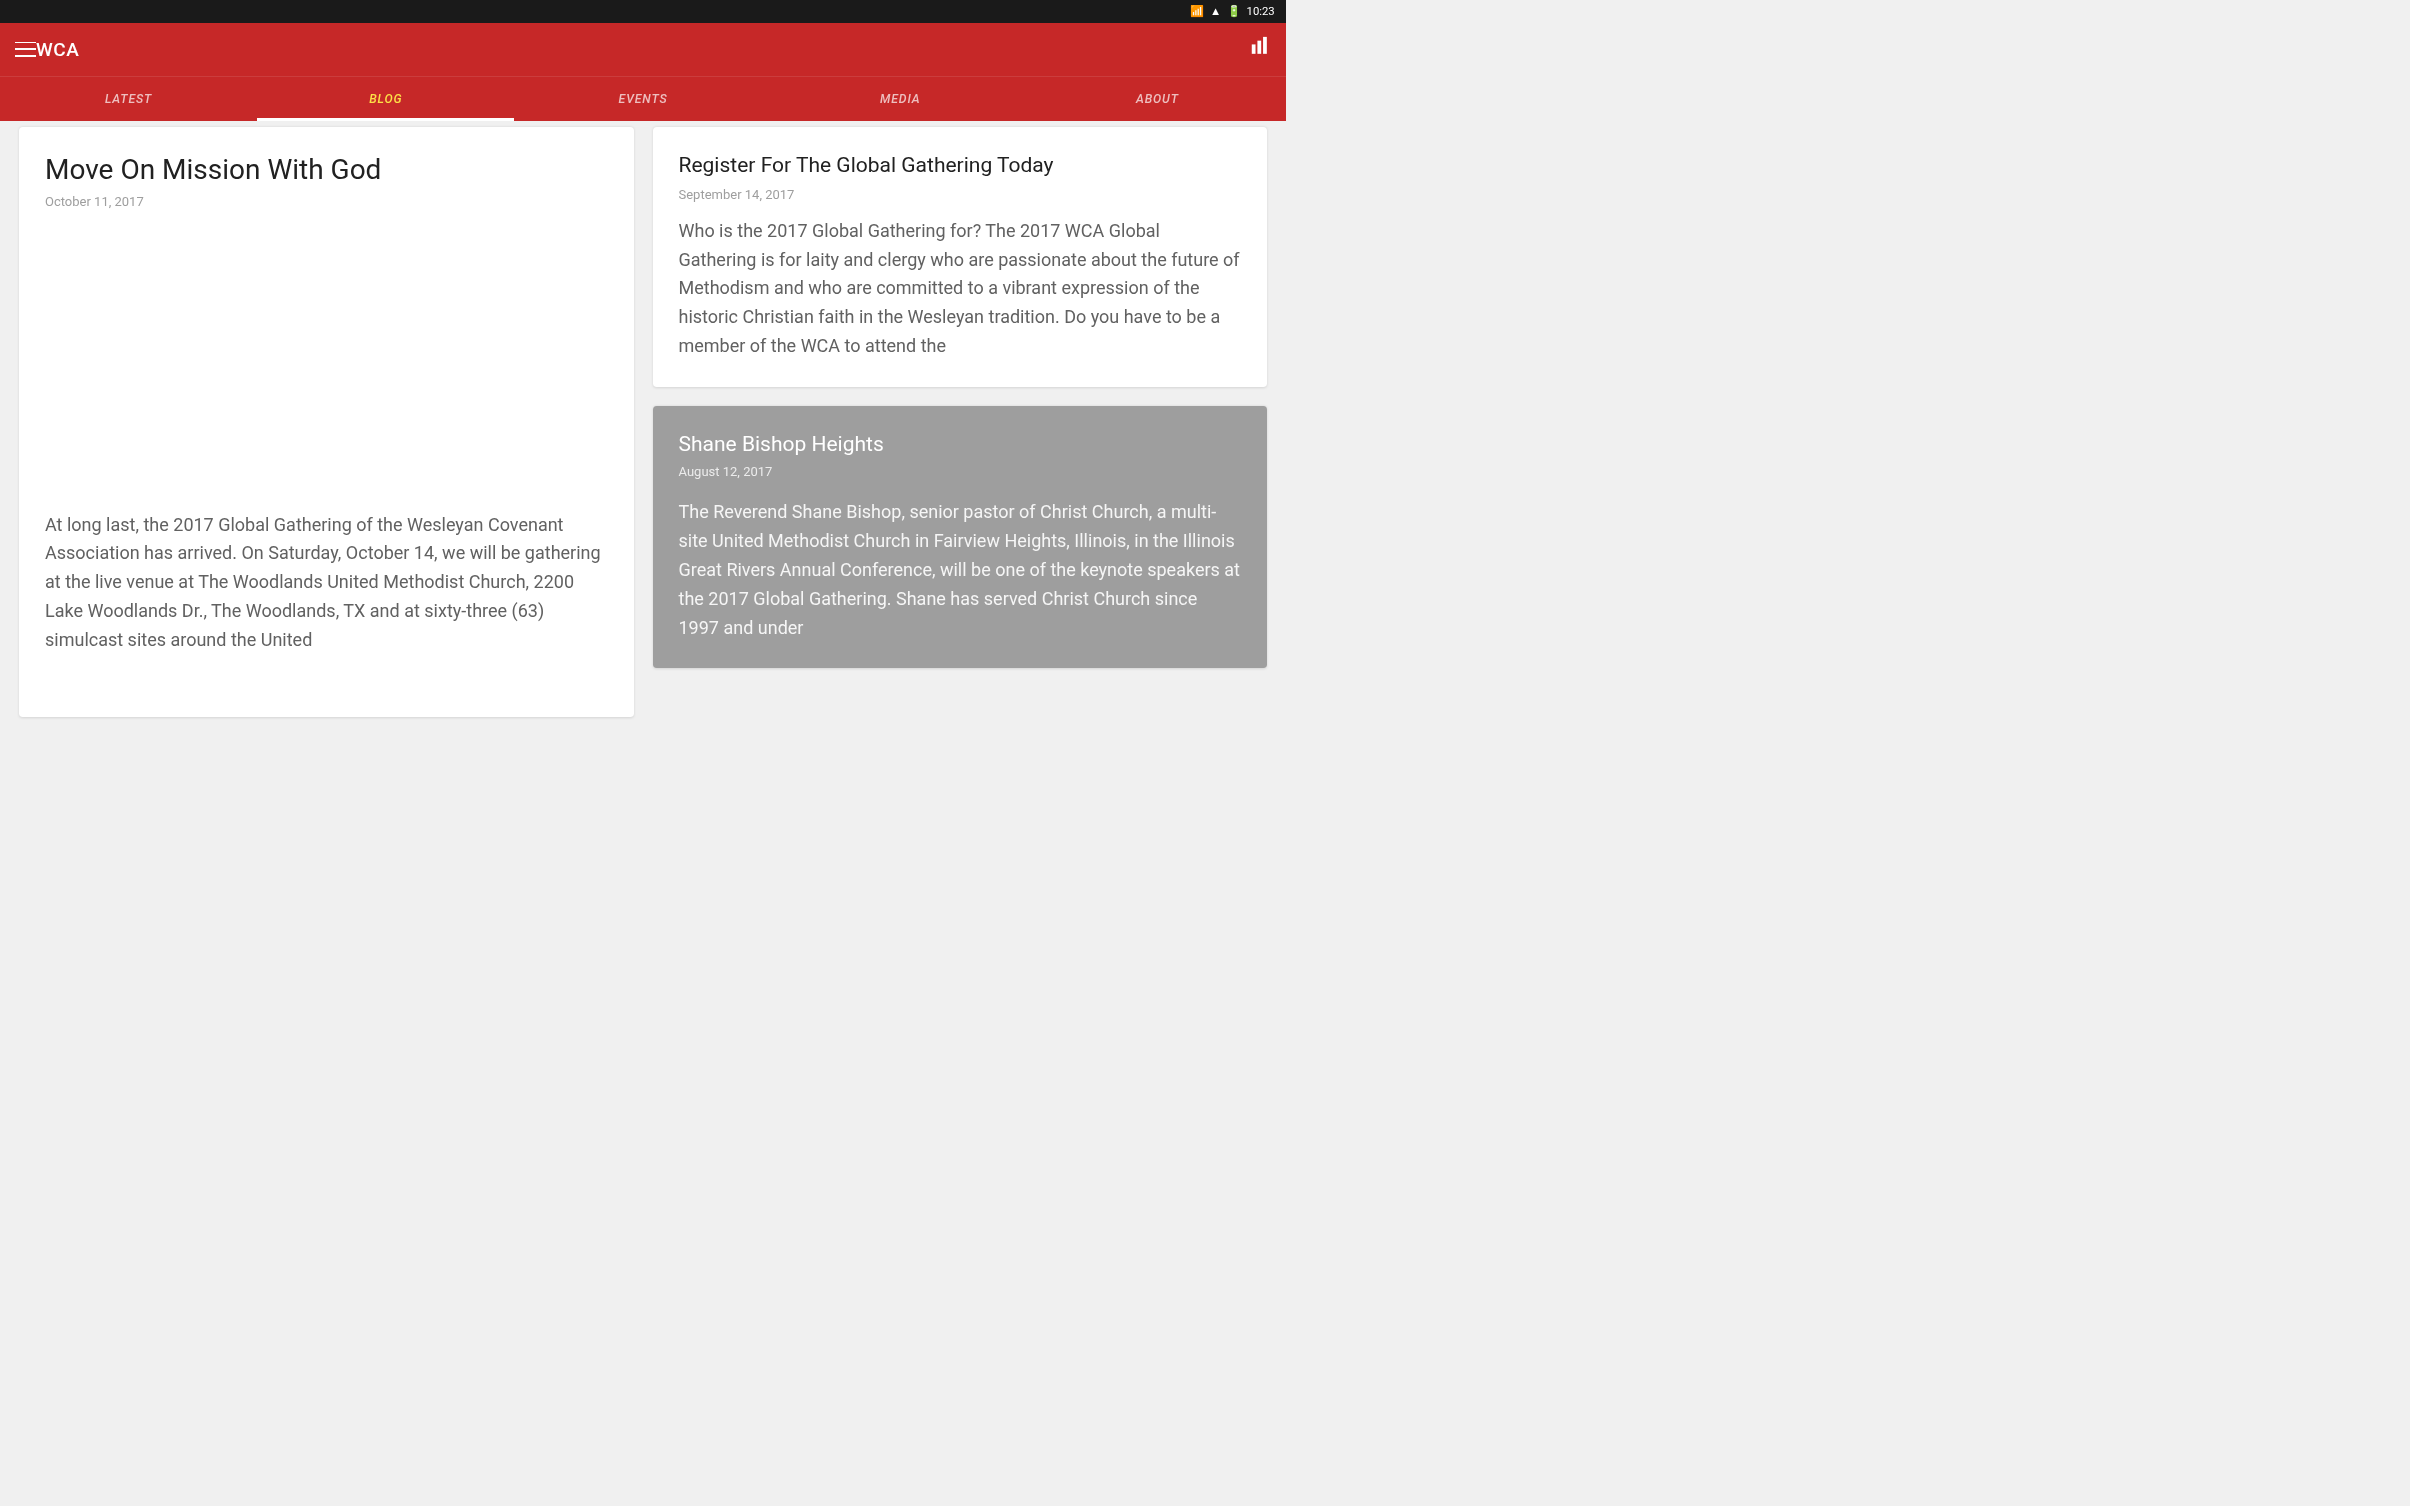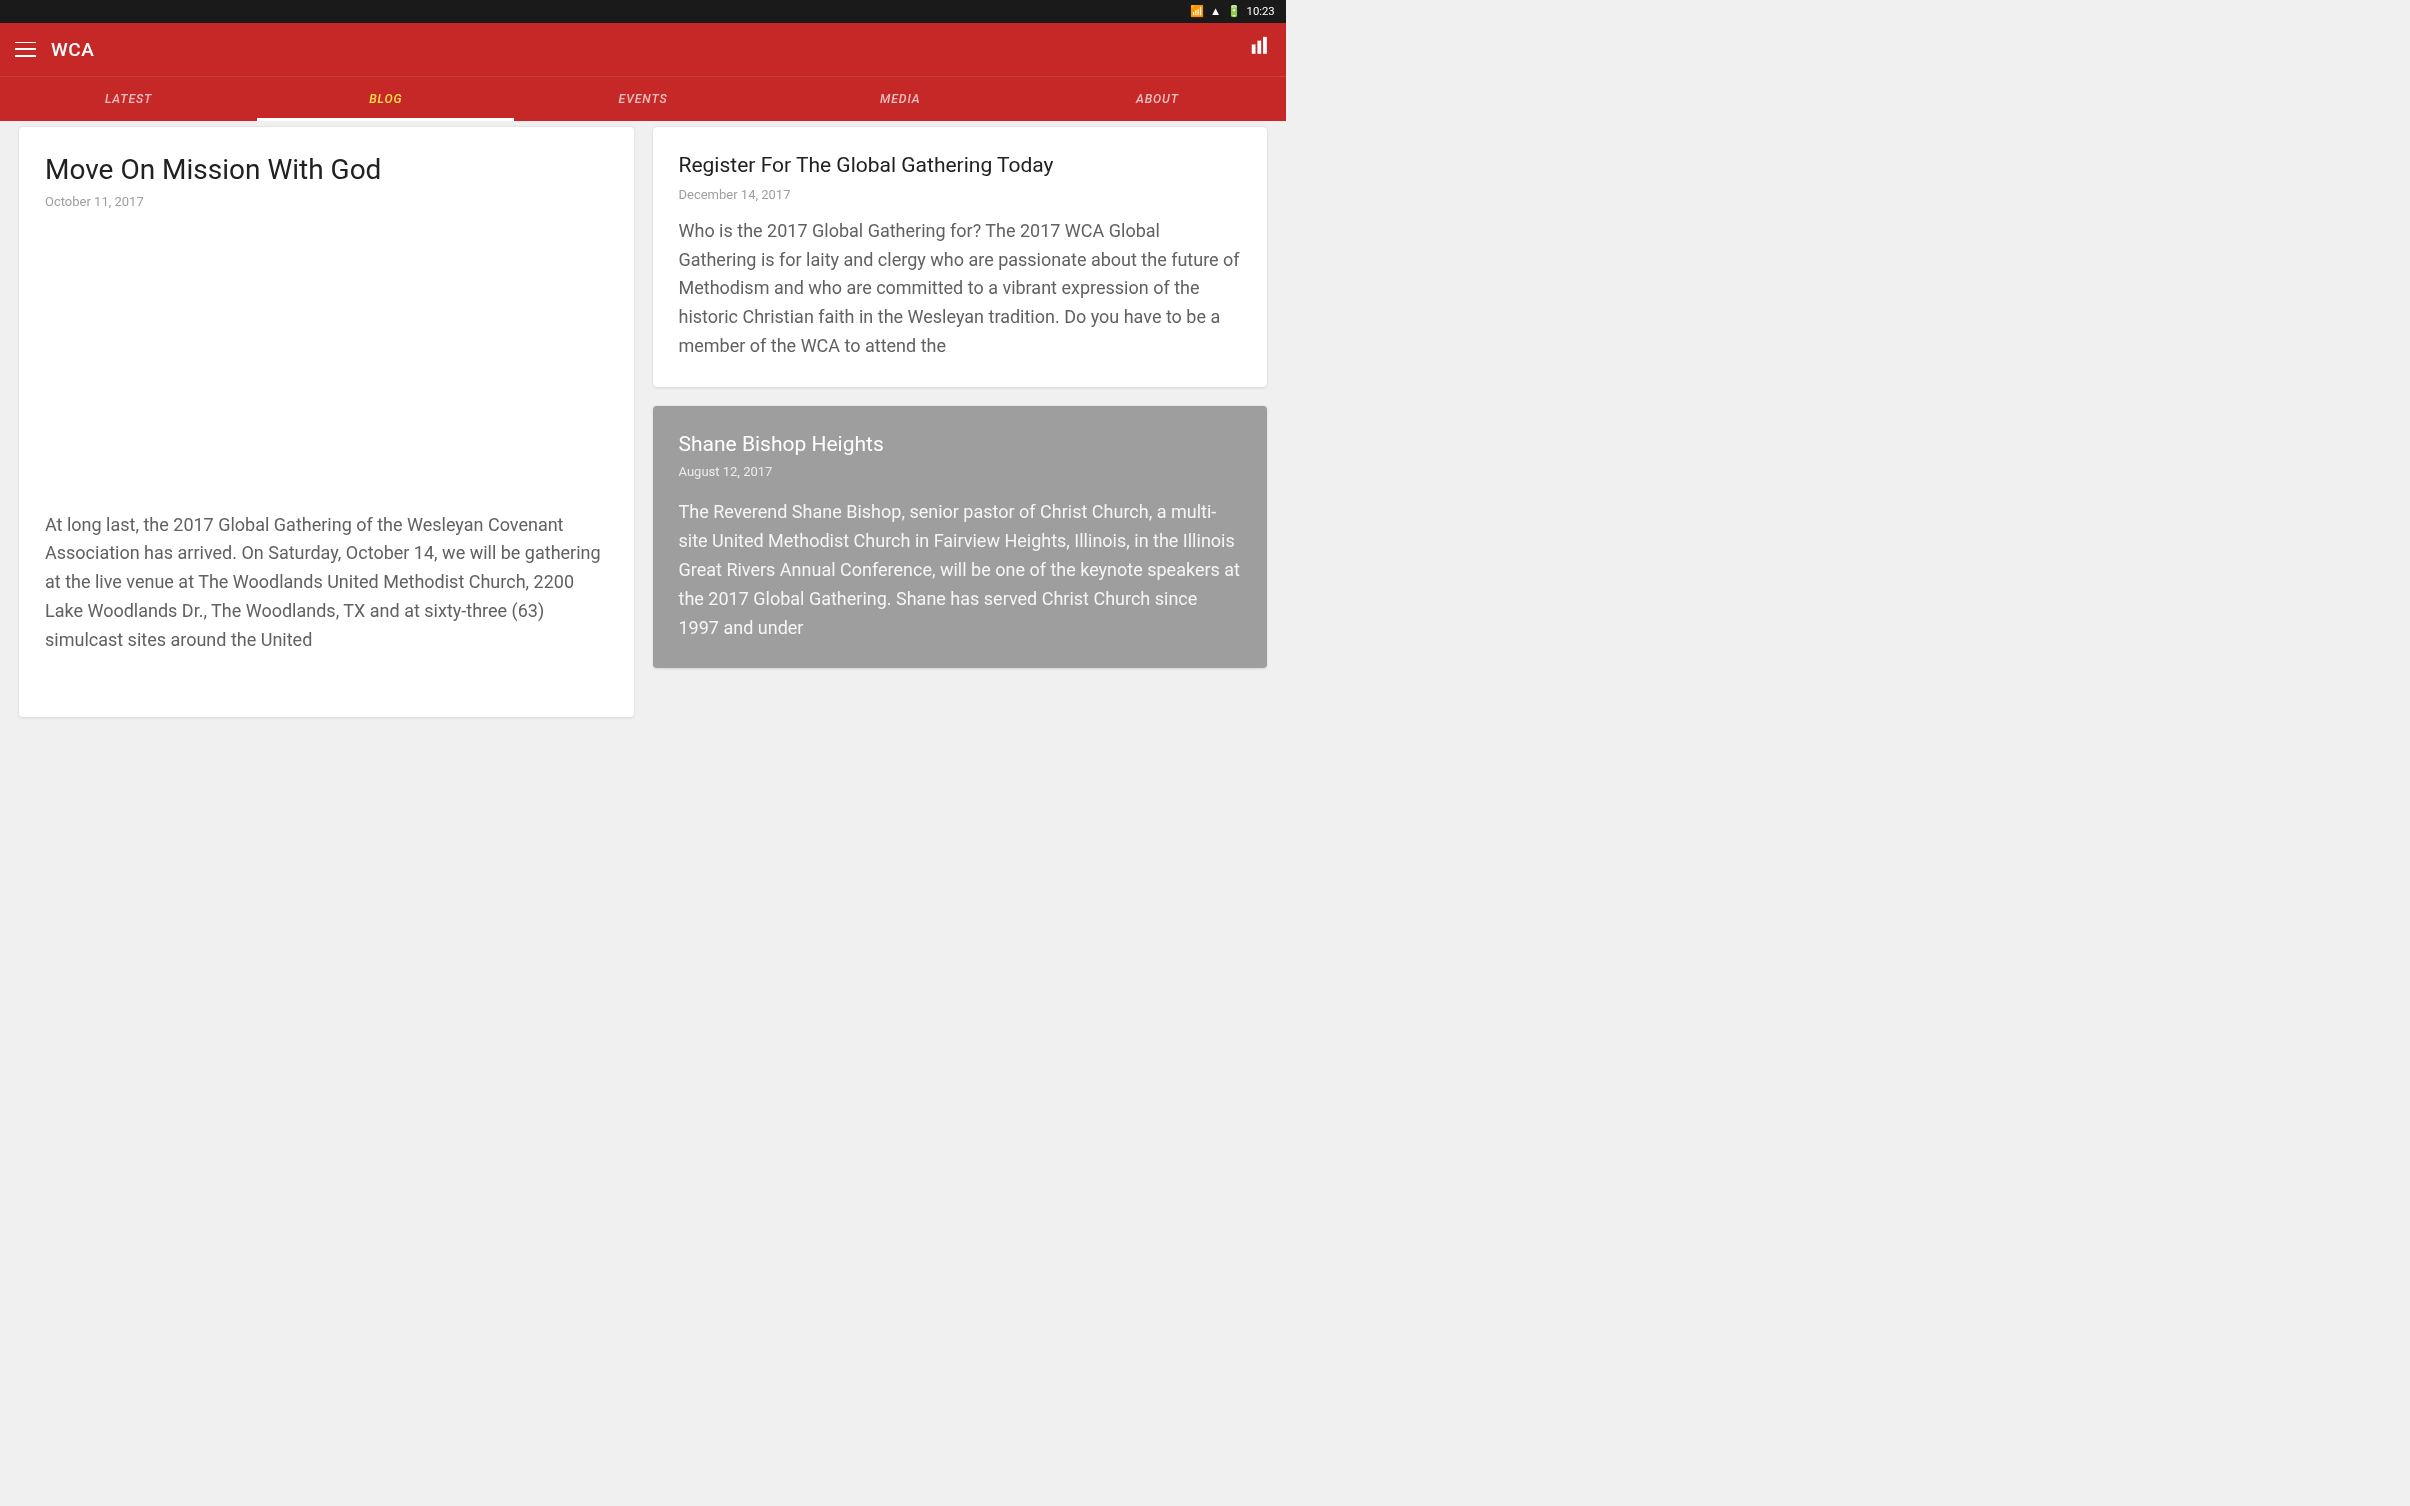--- a/index.html
+++ b/index.html
@@ -41,21 +41,20 @@
       height: 53px;
       display: flex;
       align-items: center;
       padding: 0 15px;
       justify-content: space-between;
     }
 
     .app-bar-left {
       display: flex;
       align-items: center;
-      gap: 15px;
     }
 
     .hamburger {
       display: flex;
       flex-direction: column;
       gap: 4.7px;
       cursor: pointer;
     }
 
     .hamburger span {
@@ -254,21 +253,21 @@
     <h1 class="card-title">Move On Mission With God</h1>
     <p class="card-date">October 11, 2017</p>
     <div class="card-image-area"></div>
     <p class="card-body">At long last, the 2017 Global Gathering of the Wesleyan Covenant Association has arrived.  On Saturday, October 14, we will be gathering at the live venue at The Woodlands United Methodist Church, 2200 Lake Woodlands Dr., The Woodlands, TX and at sixty-three (63) simulcast sites around the United</p>
   </div>
 
   <div class="right-column">
 
     <div class="card card-sm">
       <h2 class="card-title">Register For The Global Gathering Today</h2>
-      <p class="card-date">December 14, 2017</p>
+      <p class="card-date">September 14, 2017</p>
       <p class="card-body">Who is the 2017 Global Gathering for? The 2017 WCA Global Gathering is for laity and clergy who are passionate about the future of Methodism and who are committed to a vibrant expression of the historic Christian faith in the Wesleyan tradition. Do you have to be a member of the WCA to attend the</p>
     </div>
 
     <div class="card-gray">
       <h2 class="card-title">Shane Bishop Heights</h2>
       <p class="card-date">August 12, 2017</p>
       <p class="card-body">The  Reverend Shane Bishop, senior pastor of Christ Church, a multi-site United Methodist Church in Fairview Heights, Illinois, in the Illinois Great Rivers Annual Conference, will be one of the keynote speakers at the 2017 Global Gathering.  Shane has served Christ Church since 1997 and under</p>
     </div>
 
   </div>

